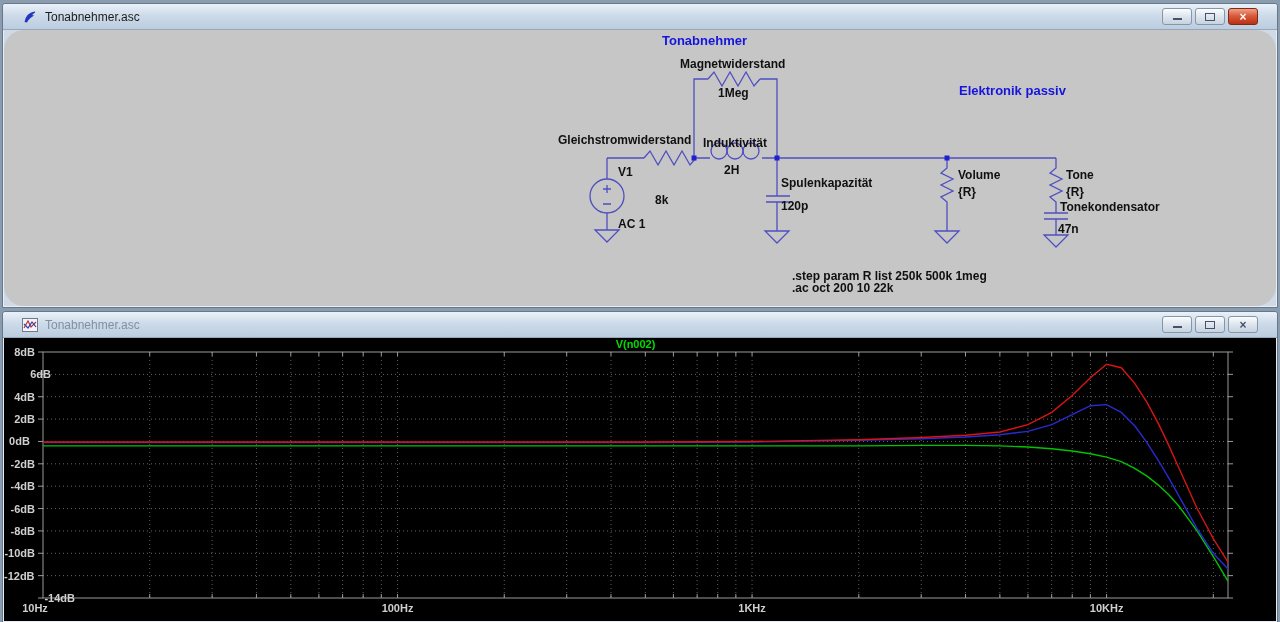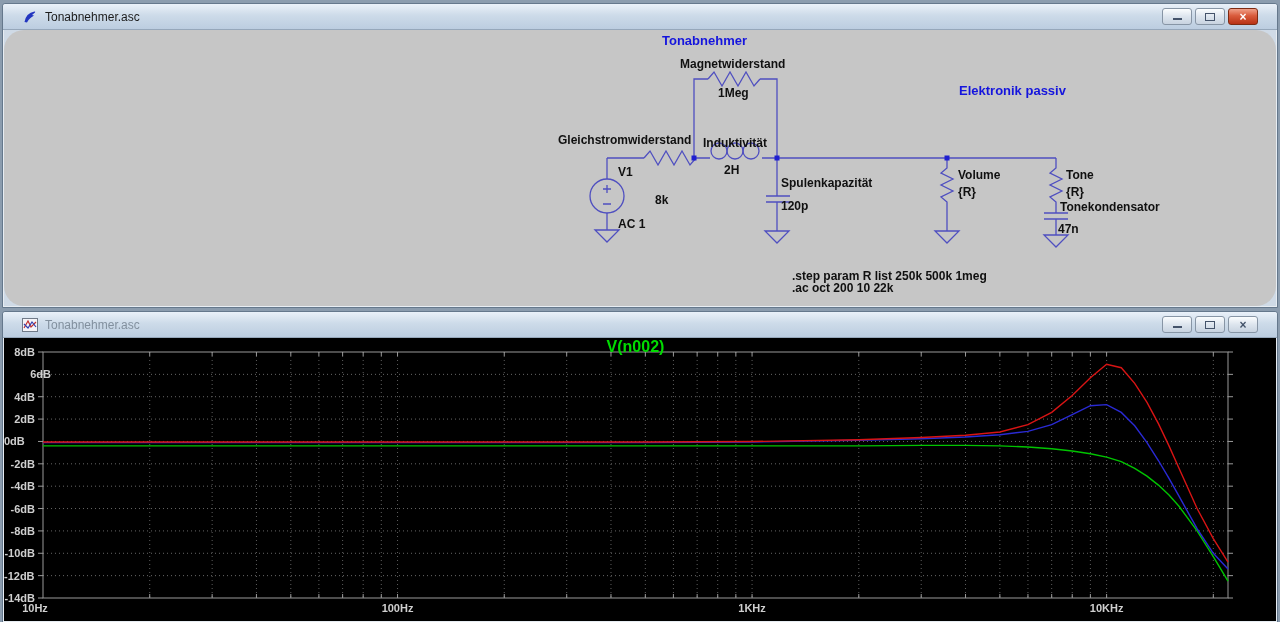--- a/index.html
+++ b/index.html
@@ -17,21 +17,21 @@
   .wbtn .g-x{font-size:12px;font-weight:bold;color:#44536a;line-height:1;}
   .wbtn.closeA{background:linear-gradient(#f0a088,#d95b3c 45%,#b83215);border-color:#7e2b12;}
   .wbtn.closeA .g-x{color:#fff;}
   .client{position:absolute;left:1px;right:1px;bottom:1px;top:26px;}
   .schematic{background:#c6c6c6;border-radius:20px;}
   .plot{background:#000;}
   .schsvg{position:absolute;left:0;top:0;}
   .lab{position:absolute;font-weight:bold;font-size:12px;color:#101010;white-space:nowrap;line-height:1.1;}
   .lab.comment{color:#1414dd;font-size:13px;}
   .ticklab{position:absolute;font-weight:bold;font-size:11px;color:#cfcfcf;white-space:nowrap;}
-  .plottitle{position:absolute;font-weight:bold;font-size:16px;text-align:center;}
+  .plottitle{position:absolute;font-weight:bold;font-size:11px;text-align:center;}
   .wicon{display:flex;align-items:center;}
 </style>
 </head>
 <body>
 
 <div class="win win1">
   <div class="titlebar">
     <span class="wicon">
       <svg width="16" height="16" viewBox="0 0 16 16">
           <path d="M2.5 13 Q4 4 12.5 2.5 Q13.5 2.4 13 3.5 L10 6 L12 6.5 L8.5 9 Q6 11 5 13.5 Z" fill="#2336c0"></path>
@@ -270,27 +270,27 @@
         <line x1="1209.3249165062418" y1="256" x2="1209.3249165062418" y2="260" stroke="#9a9a9a"></line>
         <rect x="39" y="14" width="1185" height="246" fill="none" stroke="#9a9a9a"></rect>
         <polyline points="39.0,107.9 393.5,107.9 641.3,107.9 748.1,107.9 854.8,107.9 917.2,107.4 961.5,107.4 995.9,107.9 1023.9,109.0 1047.7,110.7 1068.2,113.0 1086.4,115.8 1102.6,119.1 1117.3,123.6 1130.7,130.3 1143.0,138.1 1154.4,147.1 1165.0,157.1 1175.0,168.3 1193.1,192.9 1209.3,218.6 1224.0,243.2" fill="none" stroke="#00c400" stroke-width="1.4"></polyline>
         <polyline points="39.0,104.6 393.5,104.6 641.3,104.6 748.1,104.0 854.8,102.3 917.2,100.7 961.5,99.0 995.9,96.7 1023.9,93.4 1047.7,86.7 1068.2,76.6 1086.4,67.7 1102.6,66.6 1117.3,74.4 1130.7,87.8 1143.0,104.6 1154.4,122.5 1165.0,140.4 1175.0,158.2 1193.1,190.7 1209.3,215.3 1224.0,230.9" fill="none" stroke="#2a2ad4" stroke-width="1.4"></polyline>
         <polyline points="39.0,104.0 393.5,104.0 641.3,104.0 748.1,103.5 854.8,101.8 917.2,99.5 961.5,97.3 995.9,94.0 1023.9,86.7 1047.7,74.4 1068.2,57.6 1086.4,39.7 1102.6,26.3 1117.3,29.7 1130.7,45.3 1143.0,64.3 1154.4,85.6 1165.0,107.9 1175.0,130.3 1193.1,170.5 1209.3,200.7 1224.0,224.2" fill="none" stroke="#d81414" stroke-width="1.4"></polyline>
       </svg>
       <span class="ticklab" style="left: 0px; width: 31px; text-align: right; top: 8px;">8dB</span>
       <span class="ticklab" style="left: 16px; width: 31px; text-align: right; top: 30.3636px;">6dB</span>
       <span class="ticklab" style="left: 0px; width: 31px; text-align: right; top: 52.7273px;">4dB</span>
       <span class="ticklab" style="left: 0px; width: 31px; text-align: right; top: 75.0909px;">2dB</span>
-      <span class="ticklab" style="left: 0px; width: 31px; text-align: left; top: 97.4545px;">0dB</span>
+      <span class="ticklab" style="left: 0px; width: 31px; text-align: center; top: 97.4545px;">0dB</span>
       <span class="ticklab" style="left: 0px; width: 31px; text-align: right; top: 119.818px;">-2dB</span>
       <span class="ticklab" style="left: 0px; width: 31px; text-align: right; top: 142.182px;">-4dB</span>
       <span class="ticklab" style="left: 0px; width: 31px; text-align: right; top: 164.545px;">-6dB</span>
       <span class="ticklab" style="left: 0px; width: 31px; text-align: right; top: 186.909px;">-8dB</span>
       <span class="ticklab" style="left: 0px; width: 31px; text-align: right; top: 209.273px;">-10dB</span>
       <span class="ticklab" style="left: 0px; width: 31px; text-align: left; top: 231.636px;">-12dB</span>
-      <span class="ticklab" style="left: 0px; width: 31px; text-align: right; top: 254px;">-14dB</span>
+      <span class="ticklab" style="left: 0px; width: 31px; text-align: right; top: 254px; padding-left: 40px;">-14dB</span>
       <span class="ticklab" style="left: 1px; width: 60px; text-align: center; top: 264px;">10Hz</span>
       <span class="ticklab" style="left: 363.533px; width: 60px; text-align: center; top: 264px;">100Hz</span>
       <span class="ticklab" style="left: 718.067px; width: 60px; text-align: center; top: 264px;">1KHz</span>
       <span class="ticklab" style="left: 1072.6px; width: 60px; text-align: center; top: 264px;">10KHz</span>
       <span class="plottitle" style="left: 561.5px; width: 140px; top: 0px; color: rgb(0, 220, 0);">V(n002)</span>
     </div>
 </div>
 
 </body></html>

